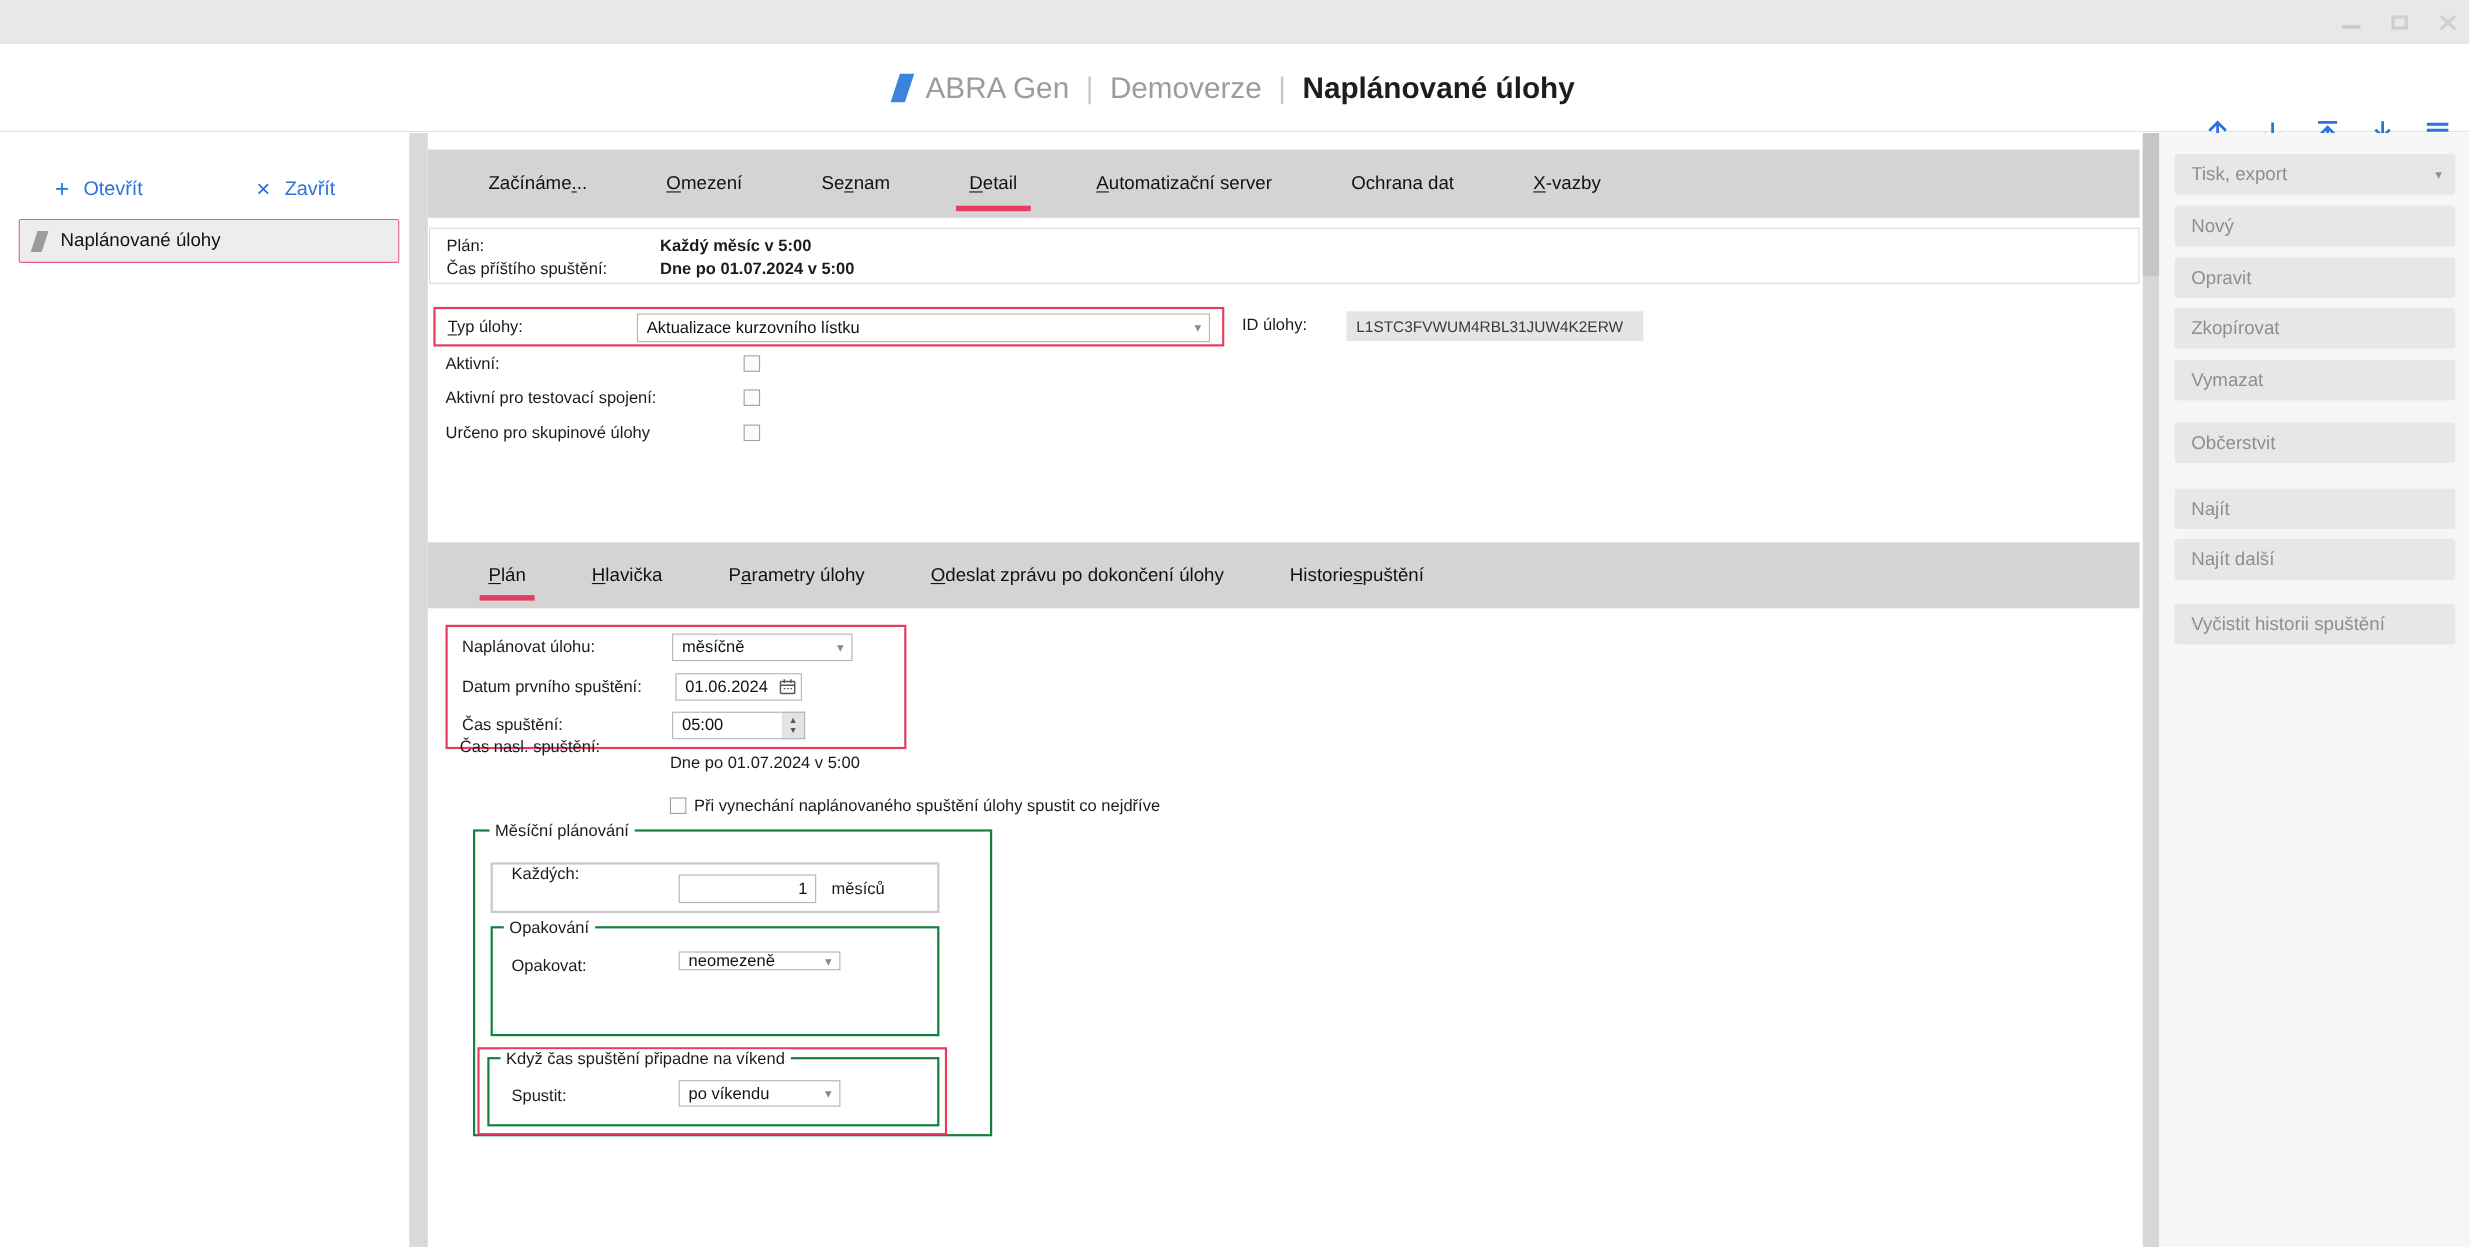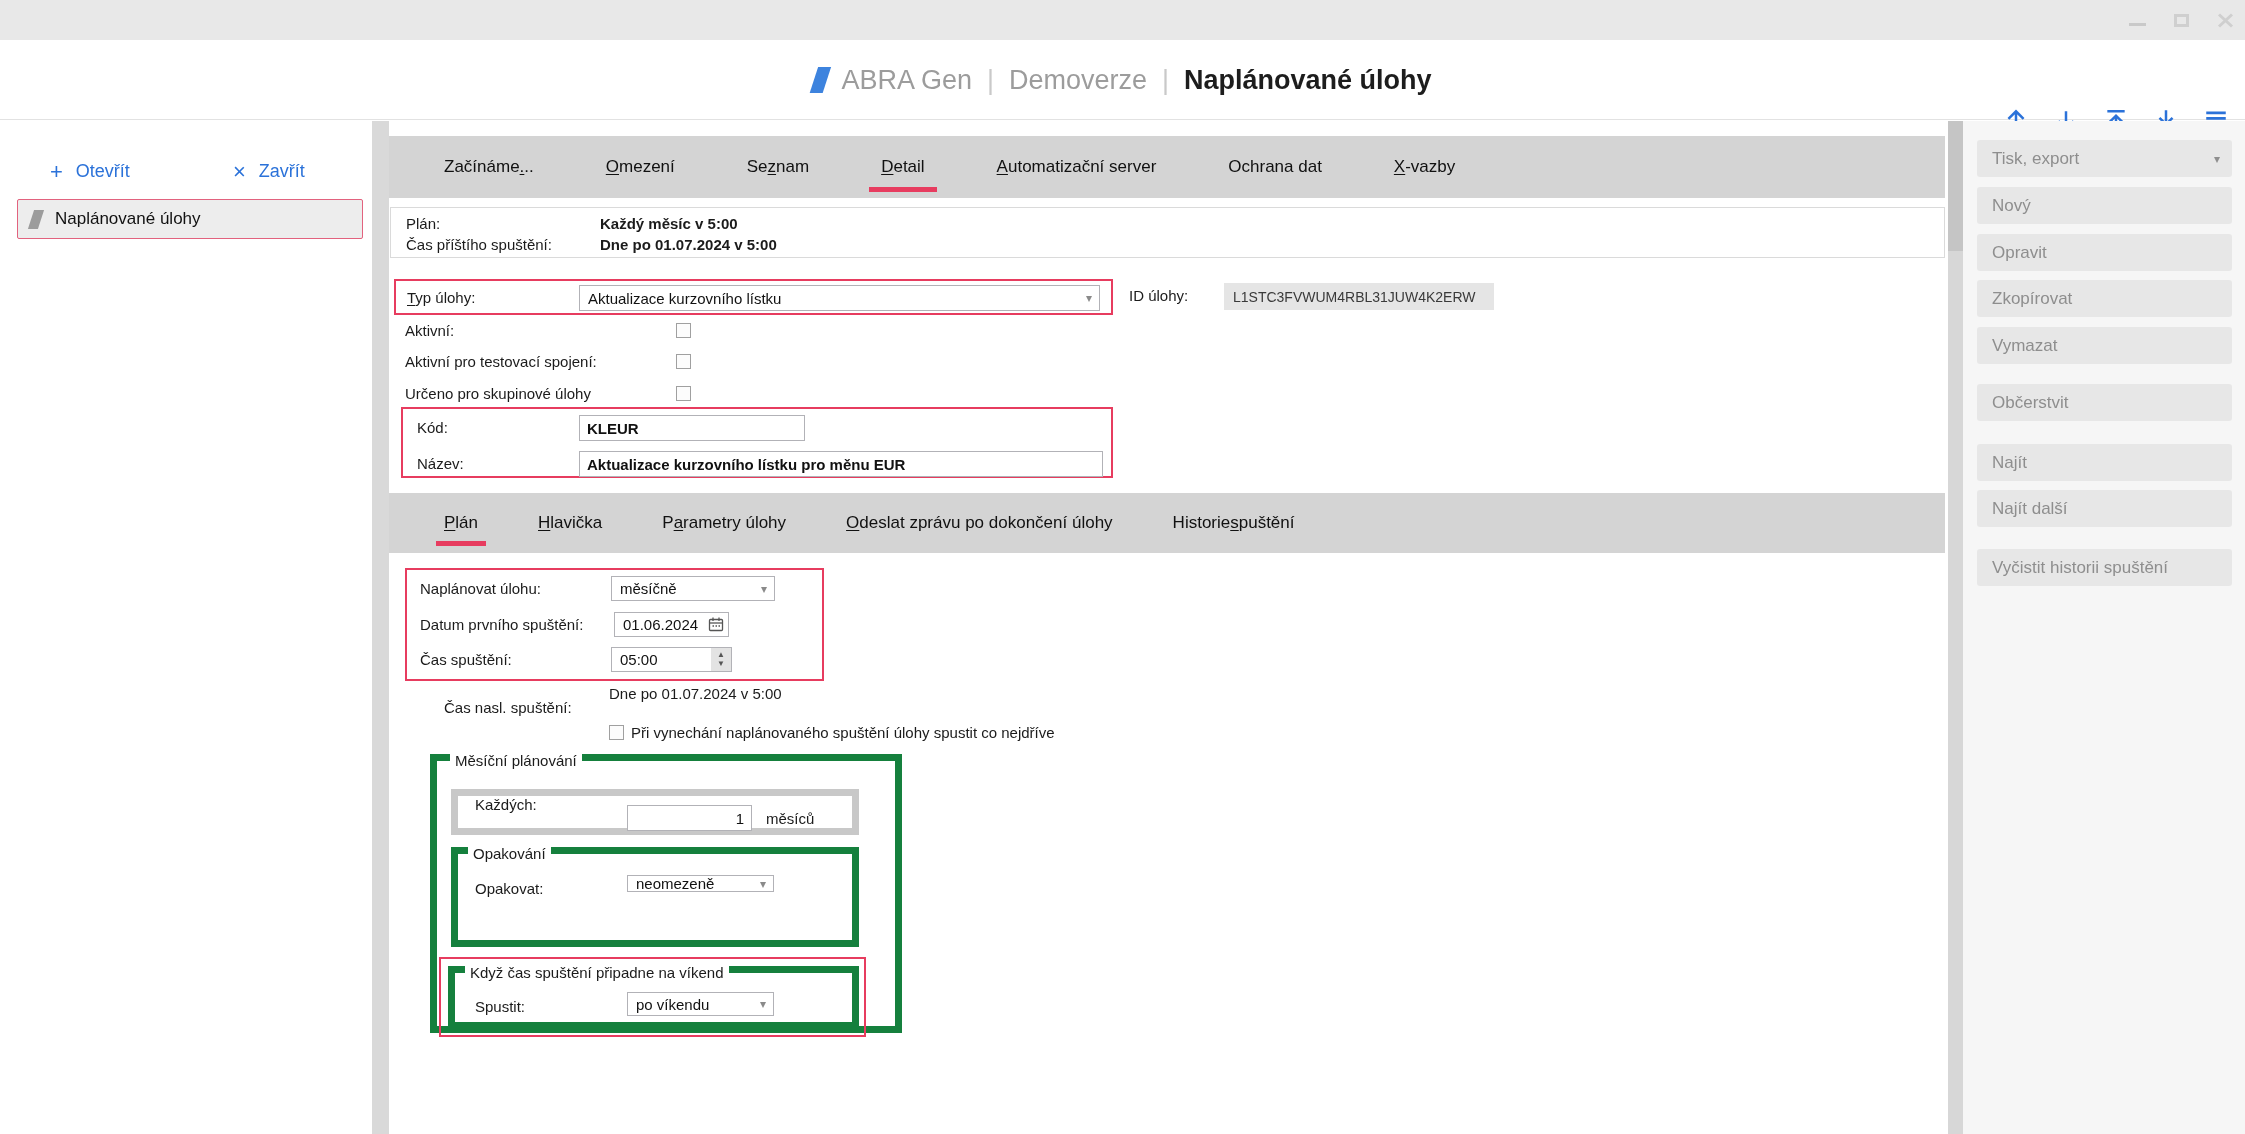--- a/index.html
+++ b/index.html
@@ -55,21 +55,21 @@
   .redbox { position:absolute; border:2px solid #e73c5f; }
 
   .ctrl { position:absolute; border:1px solid #b2b2b7; background:#fff; display:flex; align-items:center; padding:0 8px; font-size:15px; color:#111; }
   .select { cursor:pointer; }
   .caret { position:absolute; right:7px; top:50%; transform:translateY(-50%); color:#8a8a8a; font-size:12px; }
   input.field { position:absolute; border:1px solid #b2b2b7; background:#fff; font-family:"Liberation Sans",sans-serif; font-size:15px; color:#111; padding:0 7px; }
   input.right { text-align:right; }
   .gray-field { position:absolute; background:#e5e5e5; display:flex; align-items:center; padding:0 9px; font-size:14px; color:#3a3a3a; }
   .checkbox { position:absolute; width:15px; height:15px; border:1px solid #a0a0a0; background:#fcfcfc; cursor:pointer; }
 
-  .fieldset { position:absolute; border:7px solid #15803d; background:#fff; }
+  .fieldset { position:absolute; border:2px solid #15803d; background:#fff; }
   .legend { position:absolute; top:-9px; background:#fff; padding:0 5px; font-size:15px; color:#1b1b1b; white-space:nowrap; }
 
   .spinner { position:absolute; width:21px; height:25px; background:#e3e3e3; border:1px solid #b2b2b7; border-left:none; display:flex; flex-direction:column; align-items:center; justify-content:center; gap:3px; cursor:pointer; }
   .spin-t { font-size:8px; color:#555; line-height:6px; }
 
   
   .scrollbar { position:absolute; left:1948px; top:0; width:15px; height:100%; background:#d7d7d7; }
   .scroll-thumb { position:absolute; left:0; top:0; width:15px; height:130px; background:#c5c5c5; }
 
   
@@ -211,26 +211,20 @@
       <span class="lbl" style="position:absolute; left:740px; top:166px;">ID úlohy:</span>
       <div class="gray-field" style="left:835px; top:162px; width:270px; height:27px;">L1STC3FVWUM4RBL31JUW4K2ERW</div>
 
       <span class="lbl" style="position:absolute; left:16px; top:201px;">Aktivní:</span>
       <span class="checkbox" style="left:287px; top:202px;"></span>
       <span class="lbl" style="position:absolute; left:16px; top:232px;">Aktivní pro testovací spojení:</span>
       <span class="checkbox" style="left:287px; top:233px;"></span>
       <span class="lbl" style="position:absolute; left:16px; top:264px;">Určeno pro skupinové úlohy</span>
       <span class="checkbox" style="left:287px; top:265px;"></span>
 
-      <div class="redbox" style="left:12px; top:286px; width:712px; height:71px;">
-        <span class="lbl" style="position:absolute; left:14px; top:10px;">Kód:</span>
-        <input class="field bold" style="left: 176px; top: 6px; width: 226px; height: 26px;" value="KLEUR">
-        <span class="lbl" style="position:absolute; left:14px; top:46px;">Název:</span>
-        <input class="field bold" style="left: 176px; top: 42px; width: 524px; height: 26px;" value="Aktualizace kurzovního lístku pro měnu EUR">
-      </div>
 
       <div class="tabstrip sub-tabs">
         <div class="tab active">
             <span></span>
             <span class="acc">P</span>
             <span>lán</span>
           </div>
         <div class="tab">
             <span></span>
             <span class="acc">H</span>
@@ -275,21 +269,21 @@
         <span class="lbl" style="position:absolute; left:13px; top:81px;">Čas spuštění:</span>
         <div class="ctrl" style="left:204px; top:77px; width:101px; height:25px;">
           <span>05:00</span>
         </div>
         <div class="spinner" style="left:304px; top:77px;">
           <span class="spin-t">▲</span>
           <span class="spin-t">▼</span>
         </div>
       </div>
 
-      <span class="lbl" style="position:absolute; left:29px; top:578px;margin-left:26px;">Čas nasl. spuštění:</span>
+      <span class="lbl" style="position:absolute; left:29px; top:550px;">Čas nasl. spuštění:</span>
       <span class="lbl" style="position:absolute; left:220px; top:564px;">Dne po 01.07.2024 v 5:00</span>
 
       <span class="checkbox" style="left:220px; top:604px;"></span>
       <span class="lbl" style="position:absolute; left:242px; top:603px;">Při vynechání naplánovaného spuštění úlohy spustit co nejdříve</span>
 
       <div class="fieldset" style="left:41px; top:633px; width:472px; height:279px;">
         <span class="legend" style="left:13px;">Měsíční plánování</span>
 
         <div class="fieldset" style="left:14px; top:28px; width:408px; height:46px; border-color:#c8c8c8;">
           <span class="lbl" style="position:absolute; left:17px; top:0;text-align:center;">Každých:</span>

